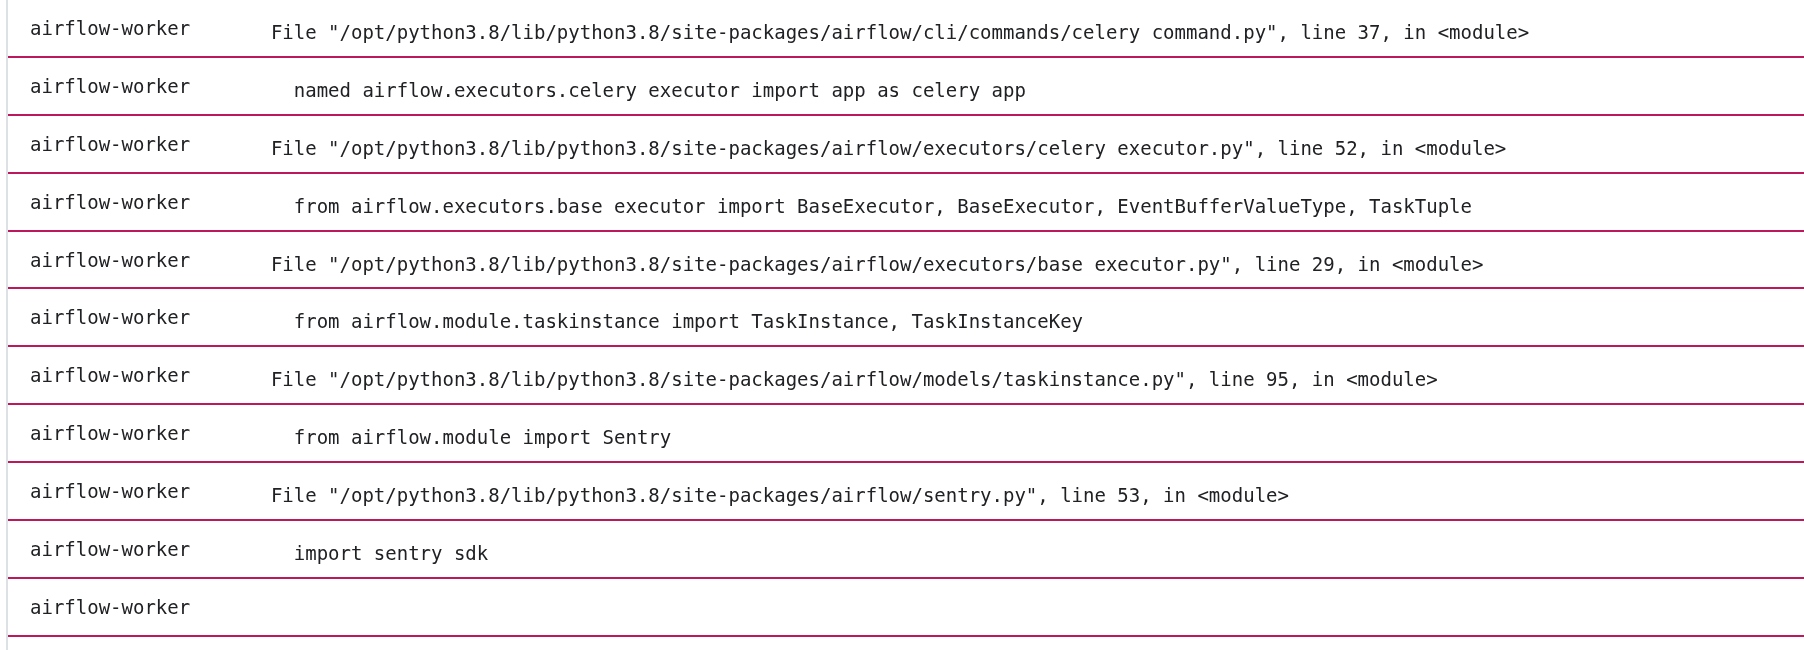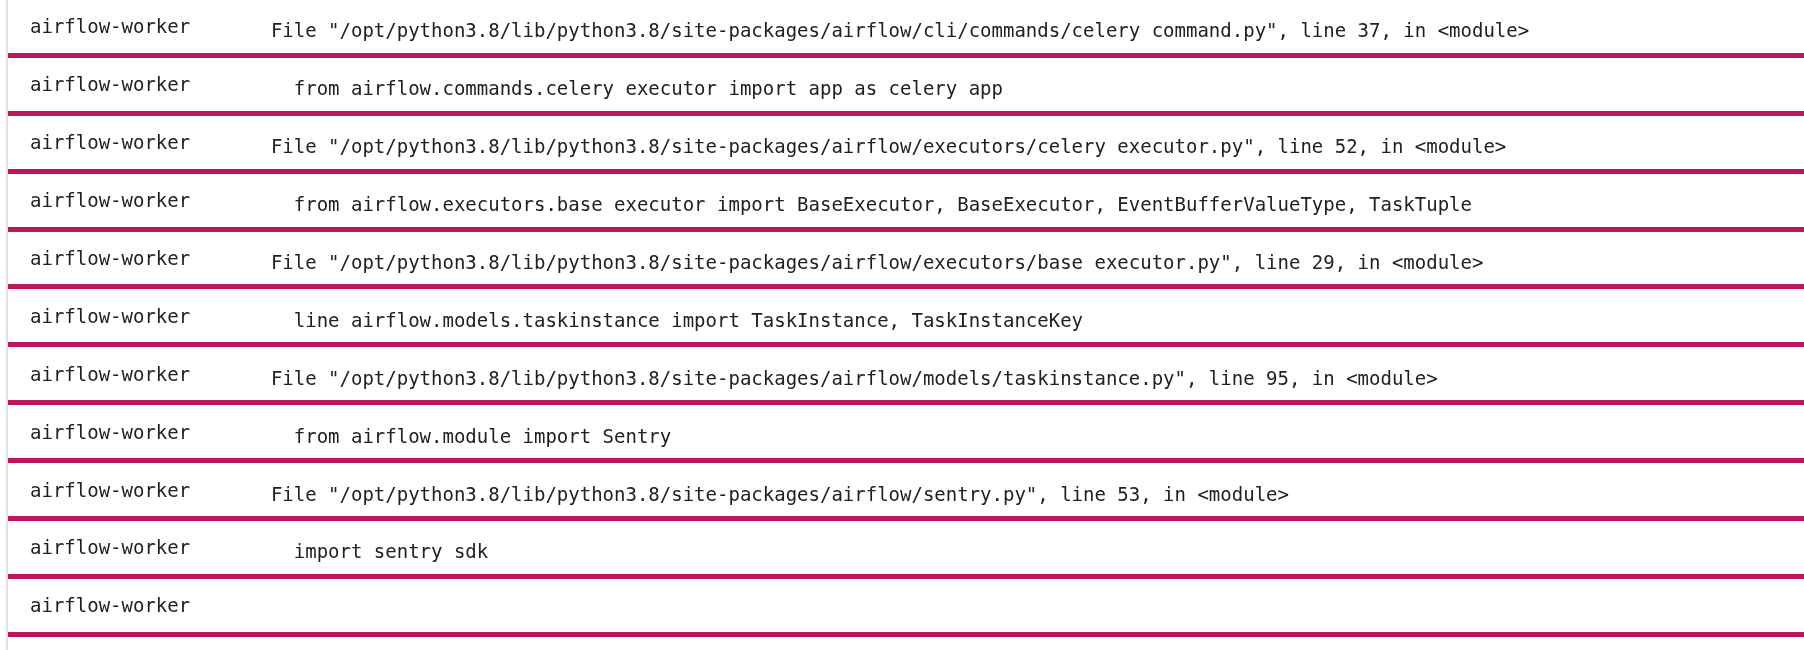--- a/index.html
+++ b/index.html
@@ -15,21 +15,21 @@
     margin-left: 6px;
     border-left: 2px solid #dde0e4;
     height: 650px;
     box-sizing: border-box;
   }
   .log-row {
     box-sizing: border-box;
     height: 57.9px;
     display: flex;
     align-items: center;
-    border-bottom: 5px solid #be185d;
+    border-bottom: 2px solid #be185d;
     font-size: 19px;
     color: #202124;
     background: #ffffff;
     cursor: pointer;
   }
   .log-label {
     flex: none;
     width: 218px;
     padding-left: 22px;
     white-space: pre;
@@ -51,41 +51,41 @@
 
 <div class="log-view">
   <div id="rows-container">
   <div class="log-row">
     <span class="log-label">airflow-worker</span>
     <span class="log-message">  File "/opt/python3.8/lib/python3.8/site-packages/airflow/cli/commands/celery_command.py", line 37, in &lt;module&gt;</span>
   </div>
 
   <div class="log-row">
     <span class="log-label">airflow-worker</span>
-    <span class="log-message">    from airflow.commands.celery_executor import app as celery_app</span>
+    <span class="log-message">    named airflow.executors.celery_executor import app as celery_app</span>
   </div>
 
   <div class="log-row">
     <span class="log-label">airflow-worker</span>
     <span class="log-message">  File "/opt/python3.8/lib/python3.8/site-packages/airflow/executors/celery_executor.py", line 52, in &lt;module&gt;</span>
   </div>
 
   <div class="log-row">
     <span class="log-label">airflow-worker</span>
     <span class="log-message">    from airflow.executors.base_executor import BaseExecutor, BaseExecutor, EventBufferValueType, TaskTuple</span>
   </div>
 
   <div class="log-row">
     <span class="log-label">airflow-worker</span>
     <span class="log-message">  File "/opt/python3.8/lib/python3.8/site-packages/airflow/executors/base_executor.py", line 29, in &lt;module&gt;</span>
   </div>
 
   <div class="log-row">
     <span class="log-label">airflow-worker</span>
-    <span class="log-message">    line airflow.models.taskinstance import TaskInstance, TaskInstanceKey</span>
+    <span class="log-message">    from airflow.module.taskinstance import TaskInstance, TaskInstanceKey</span>
   </div>
 
   <div class="log-row">
     <span class="log-label">airflow-worker</span>
     <span class="log-message">  File "/opt/python3.8/lib/python3.8/site-packages/airflow/models/taskinstance.py", line 95, in &lt;module&gt;</span>
   </div>
 
   <div class="log-row">
     <span class="log-label">airflow-worker</span>
     <span class="log-message">    from airflow.module import Sentry</span>

